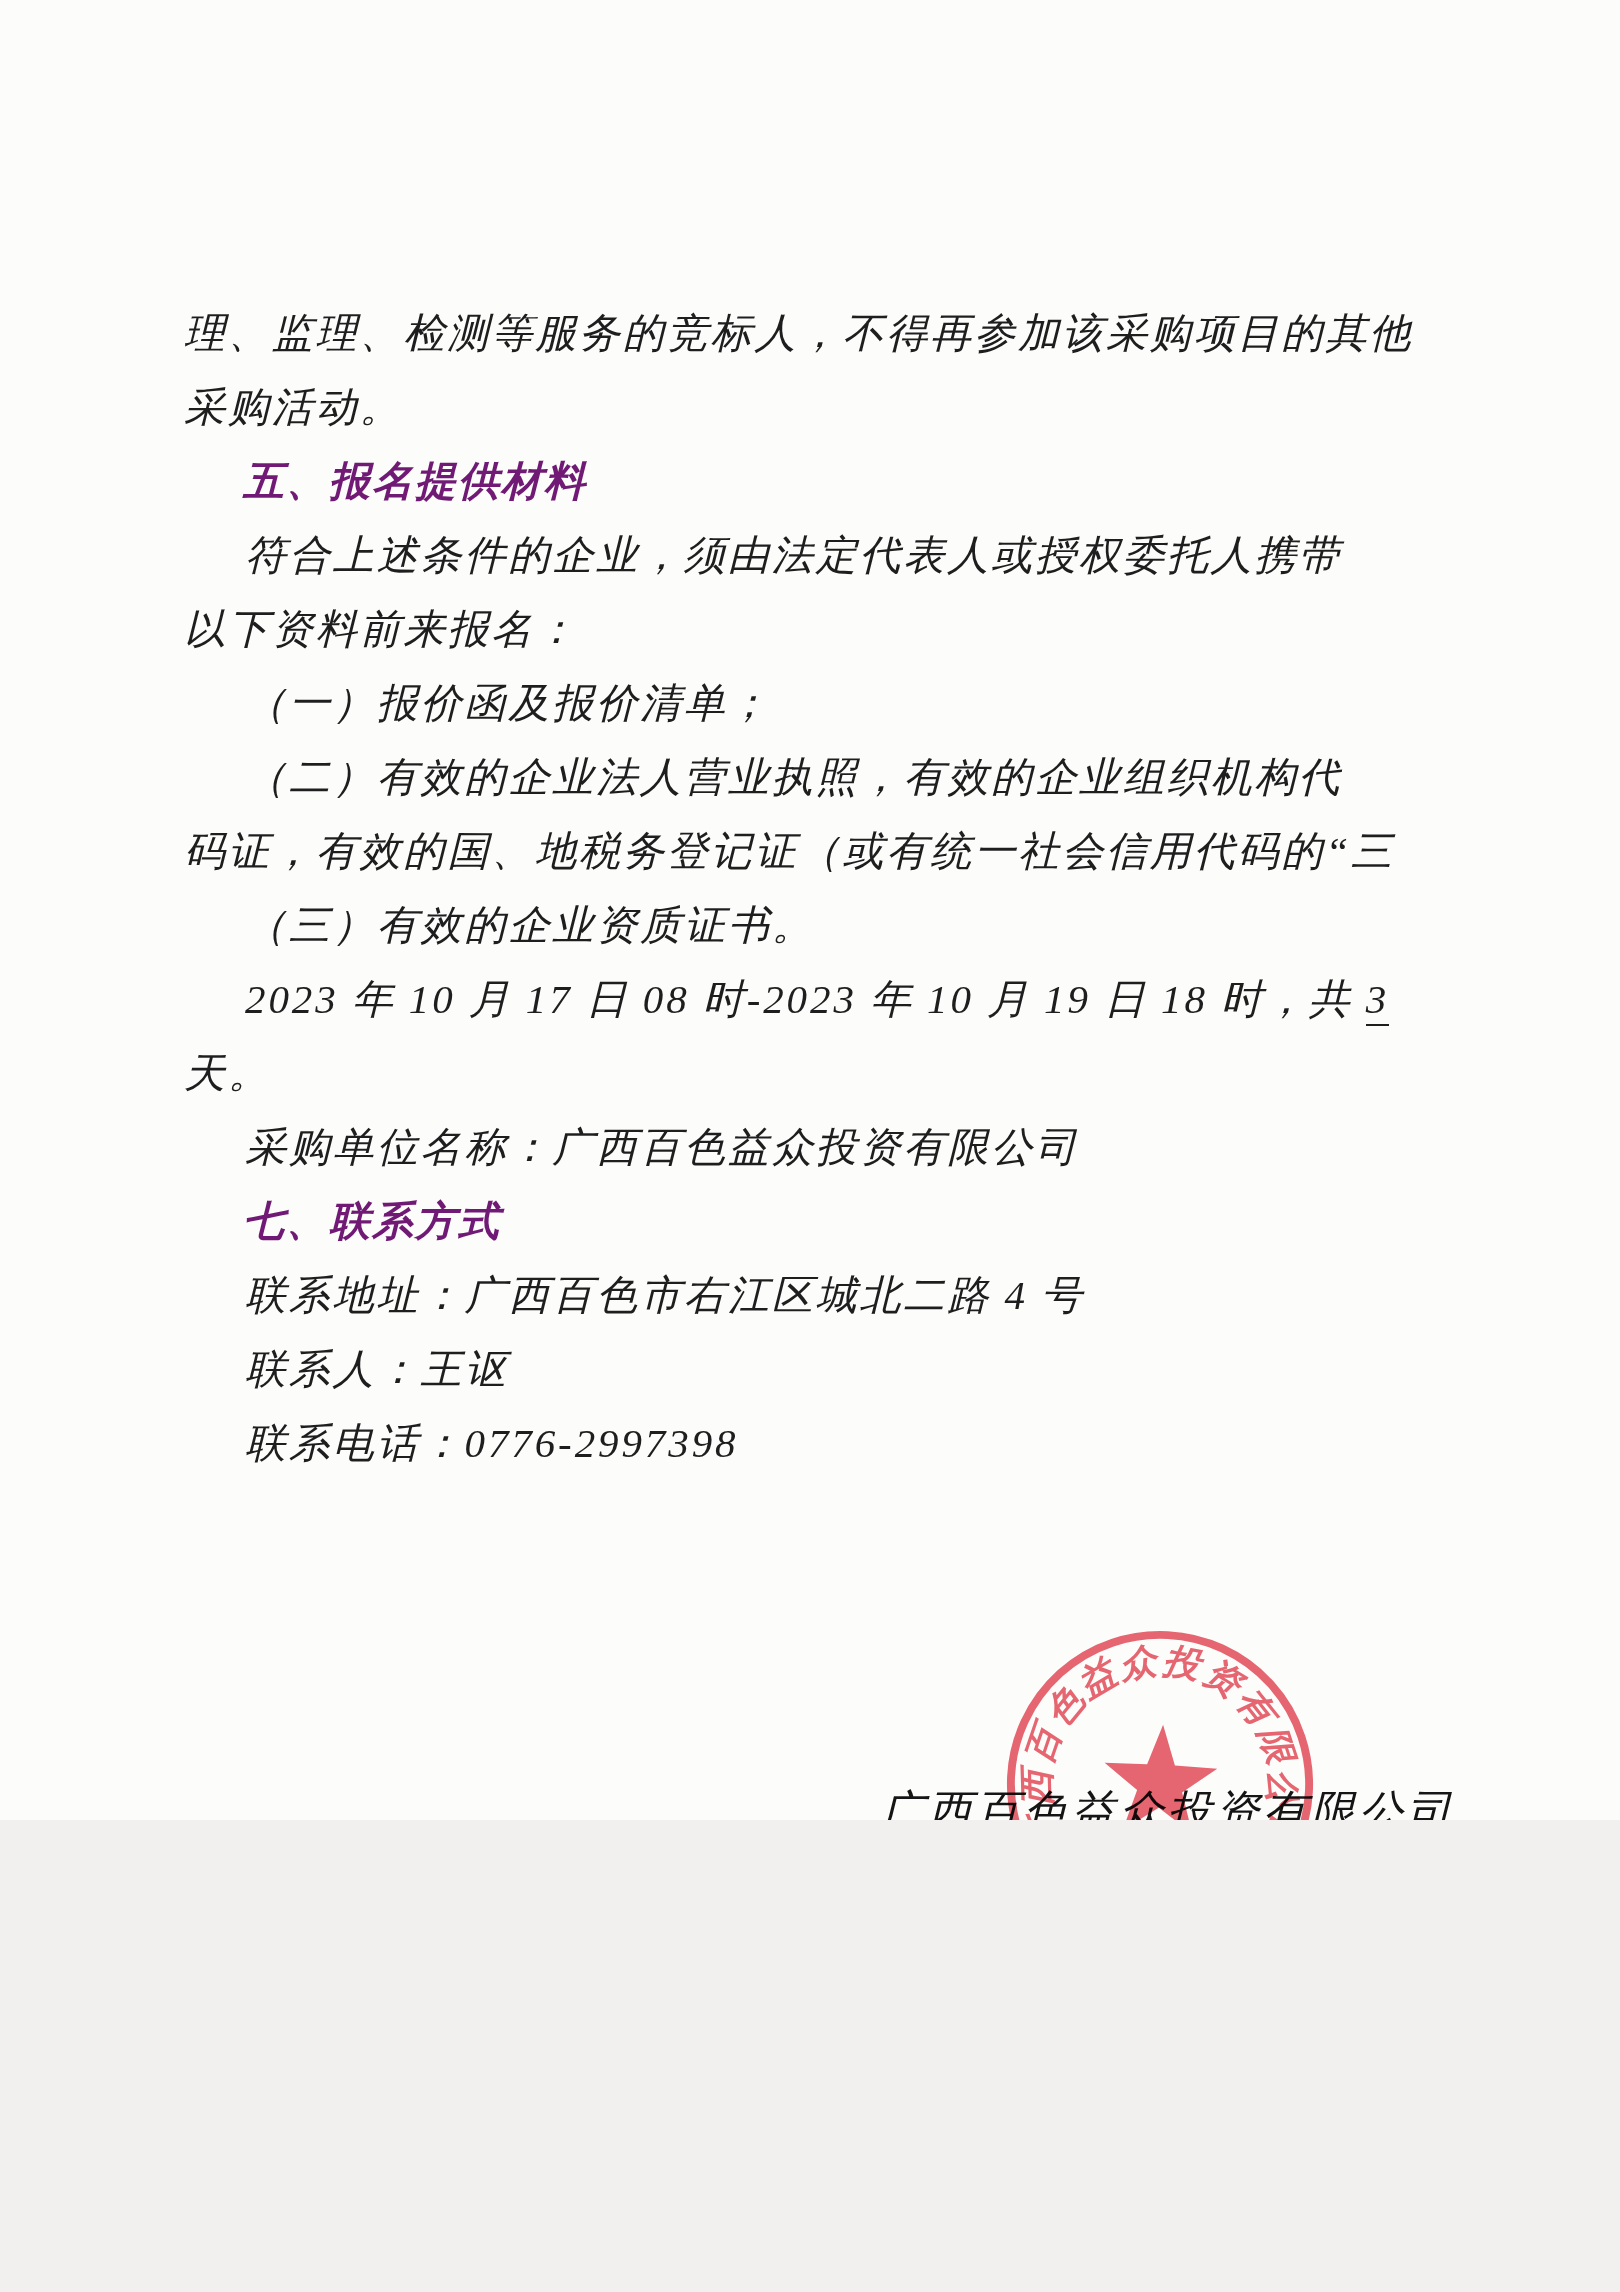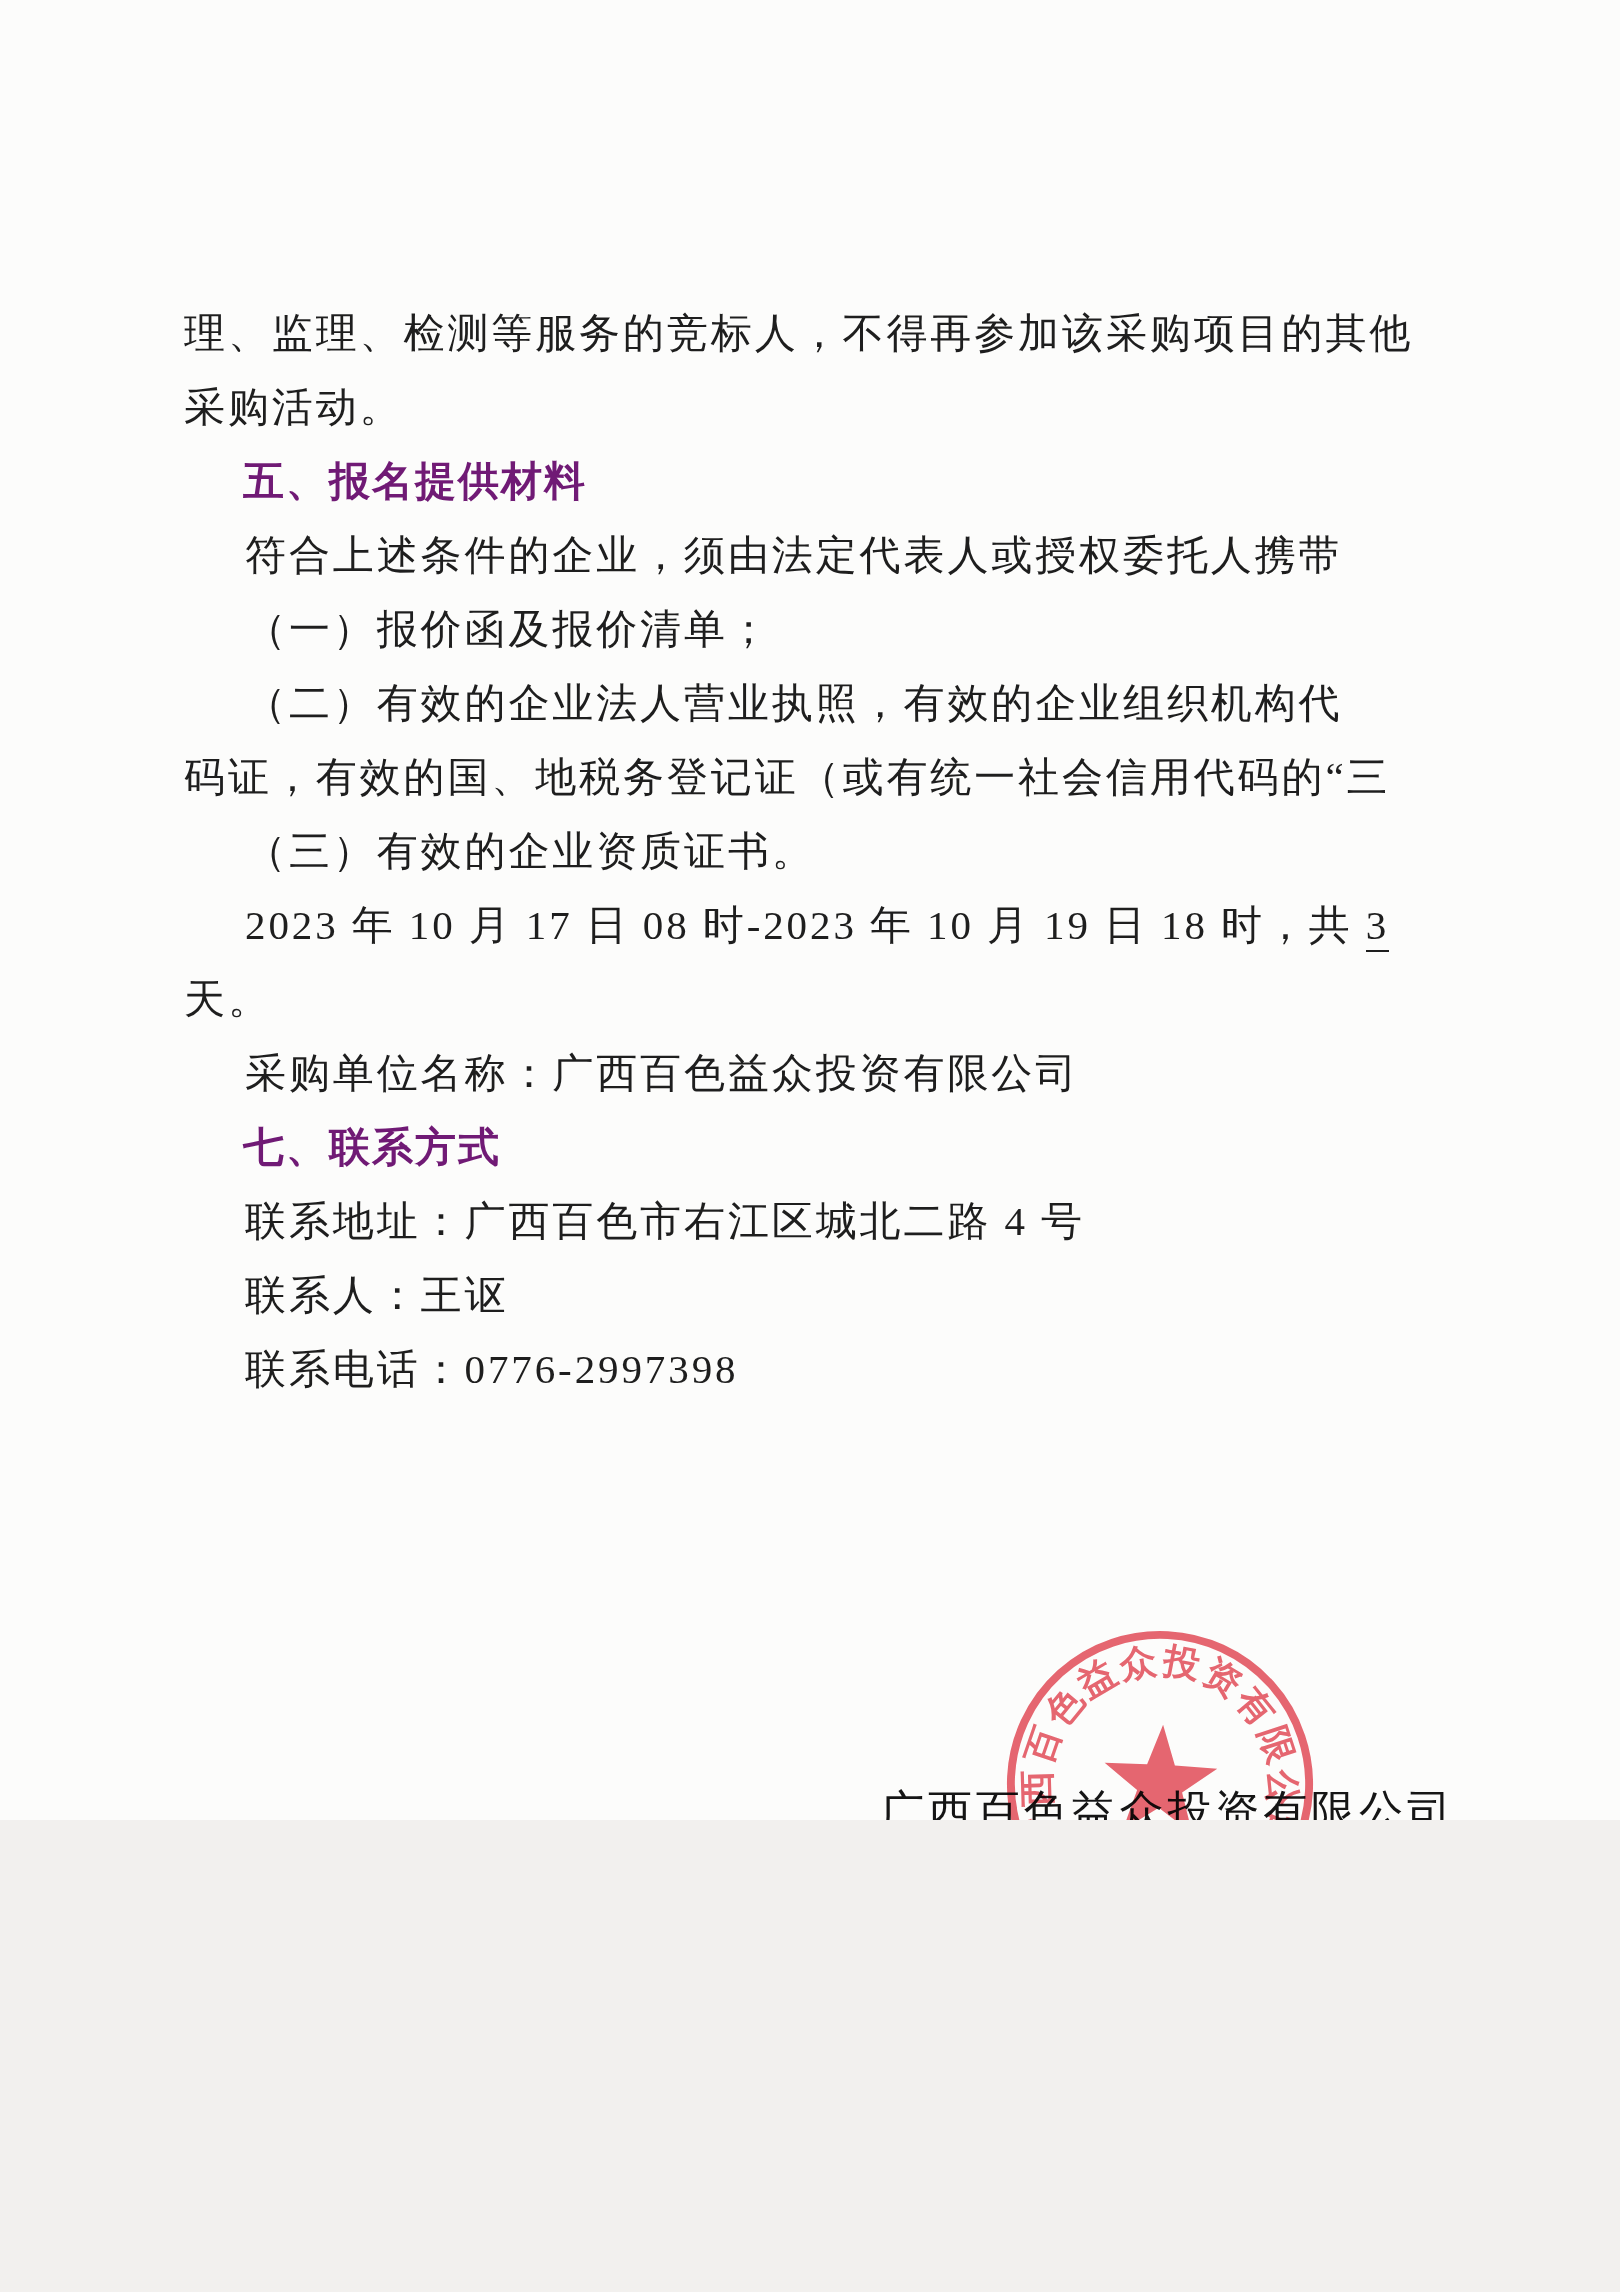--- a/index.html
+++ b/index.html
@@ -6,20 +6,21 @@
   body{
     width:1620px;height:2293px;
     background:#f2f0ee;
     font-family:"Liberation Serif","DejaVu Serif",serif;
     position:relative;
   }
   .page{
     position:absolute;left:0;top:0;width:1620px;height:1820px;
     background:#fcfcfb;
     overflow:hidden;
+    font-style:italic;
   }
   .doc-body{
     position:absolute;left:184px;top:296px;width:1274px;
     font-size:41px;line-height:74px;color:#1e1e1e;
     letter-spacing:2.9px;
   }
   .line{white-space:nowrap;}
   .line.indent{padding-left:61px;}
   .line.heading{
     font-family:"Liberation Sans","DejaVu Sans",sans-serif;
@@ -52,20 +53,21 @@
 </head>
 <body>
 
 <div class="page">
 
   <div class="doc-body">
     <div class="line">理、监理、检测等服务的竞标人，不得再参加该采购项目的其他</div>
     <div class="line">采购活动。</div>
     <div class="line heading">五、报名提供材料</div>
     <div class="line indent">符合上述条件的企业，须由法定代表人或授权委托人携带</div>
+    <div class="line">以下资料前来报名：</div>
     <div class="line indent">（一）报价函及报价清单；</div>
     <div class="line indent">（二）有效的企业法人营业执照，有效的企业组织机构代</div>
     <div class="line">码证，有效的国、地税务登记证（或有统一社会信用代码的“三</div>
     <div class="line indent">（三）有效的企业资质证书。</div>
     <div class="line indent">
       <span>2023 年 10 月 17 日 08 时-2023 年 10 月 19 日 18 时，共 </span><span class="u">3</span>
     </div>
     <div class="line">天。</div>
     <div class="line indent">采购单位名称：广西百色益众投资有限公司</div>
     <div class="line heading">七、联系方式</div>

